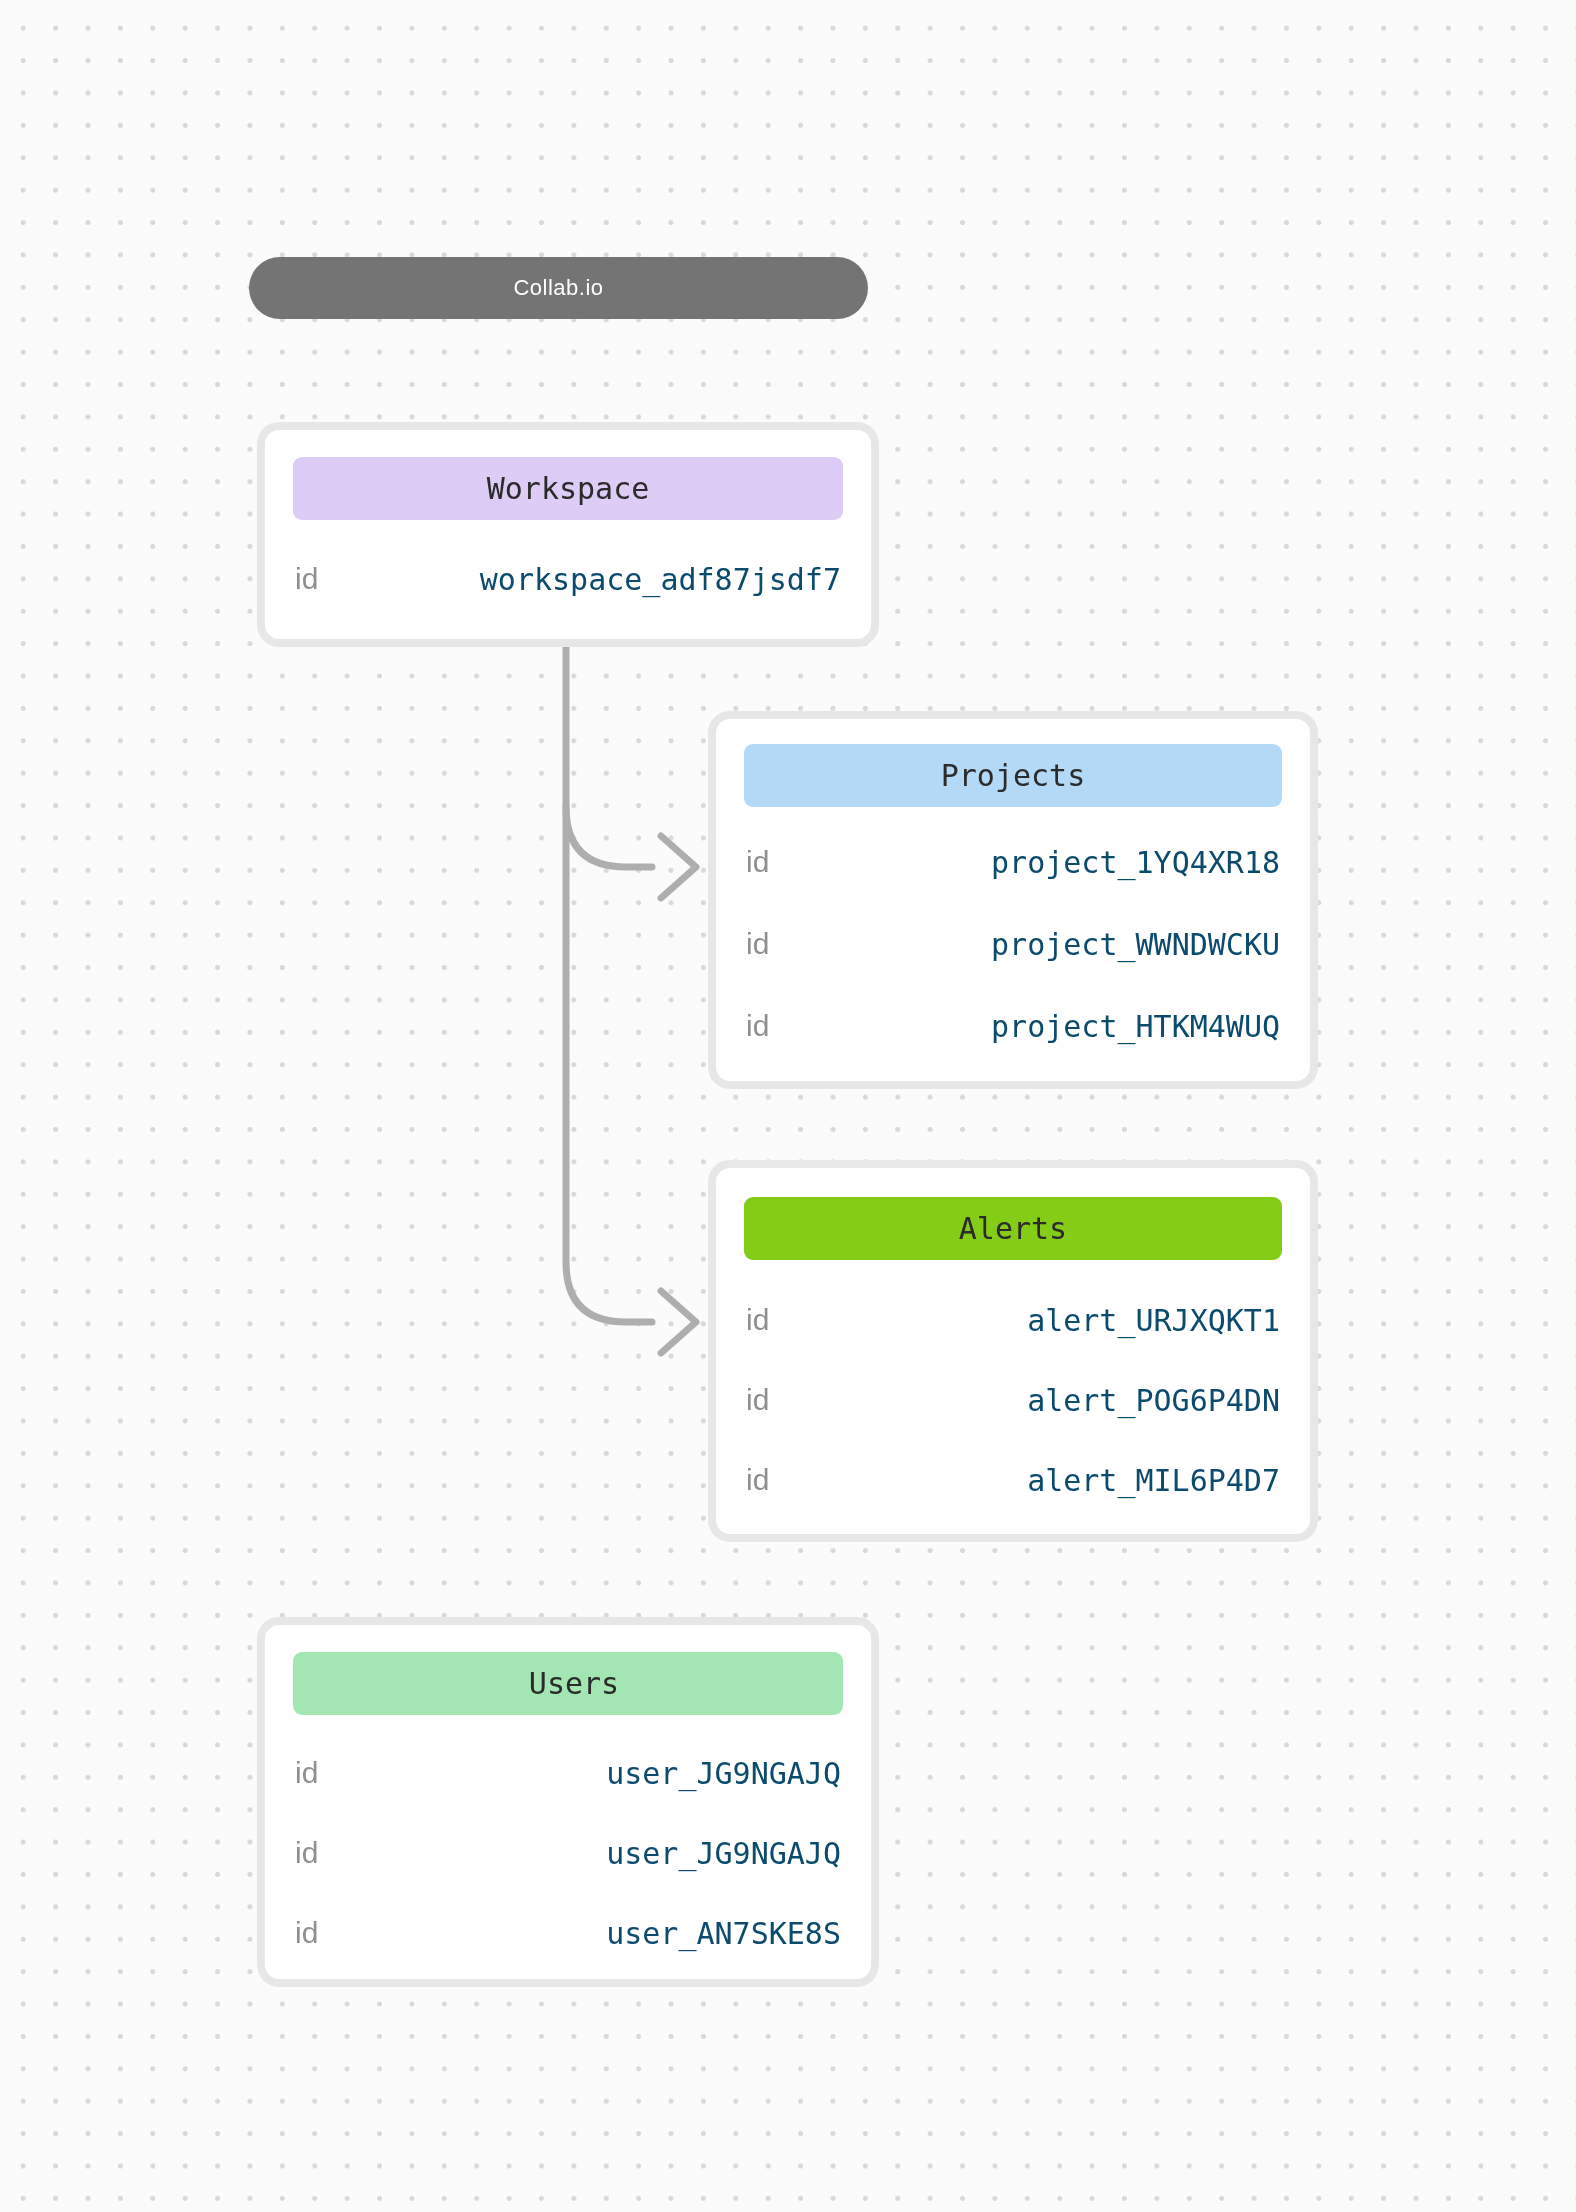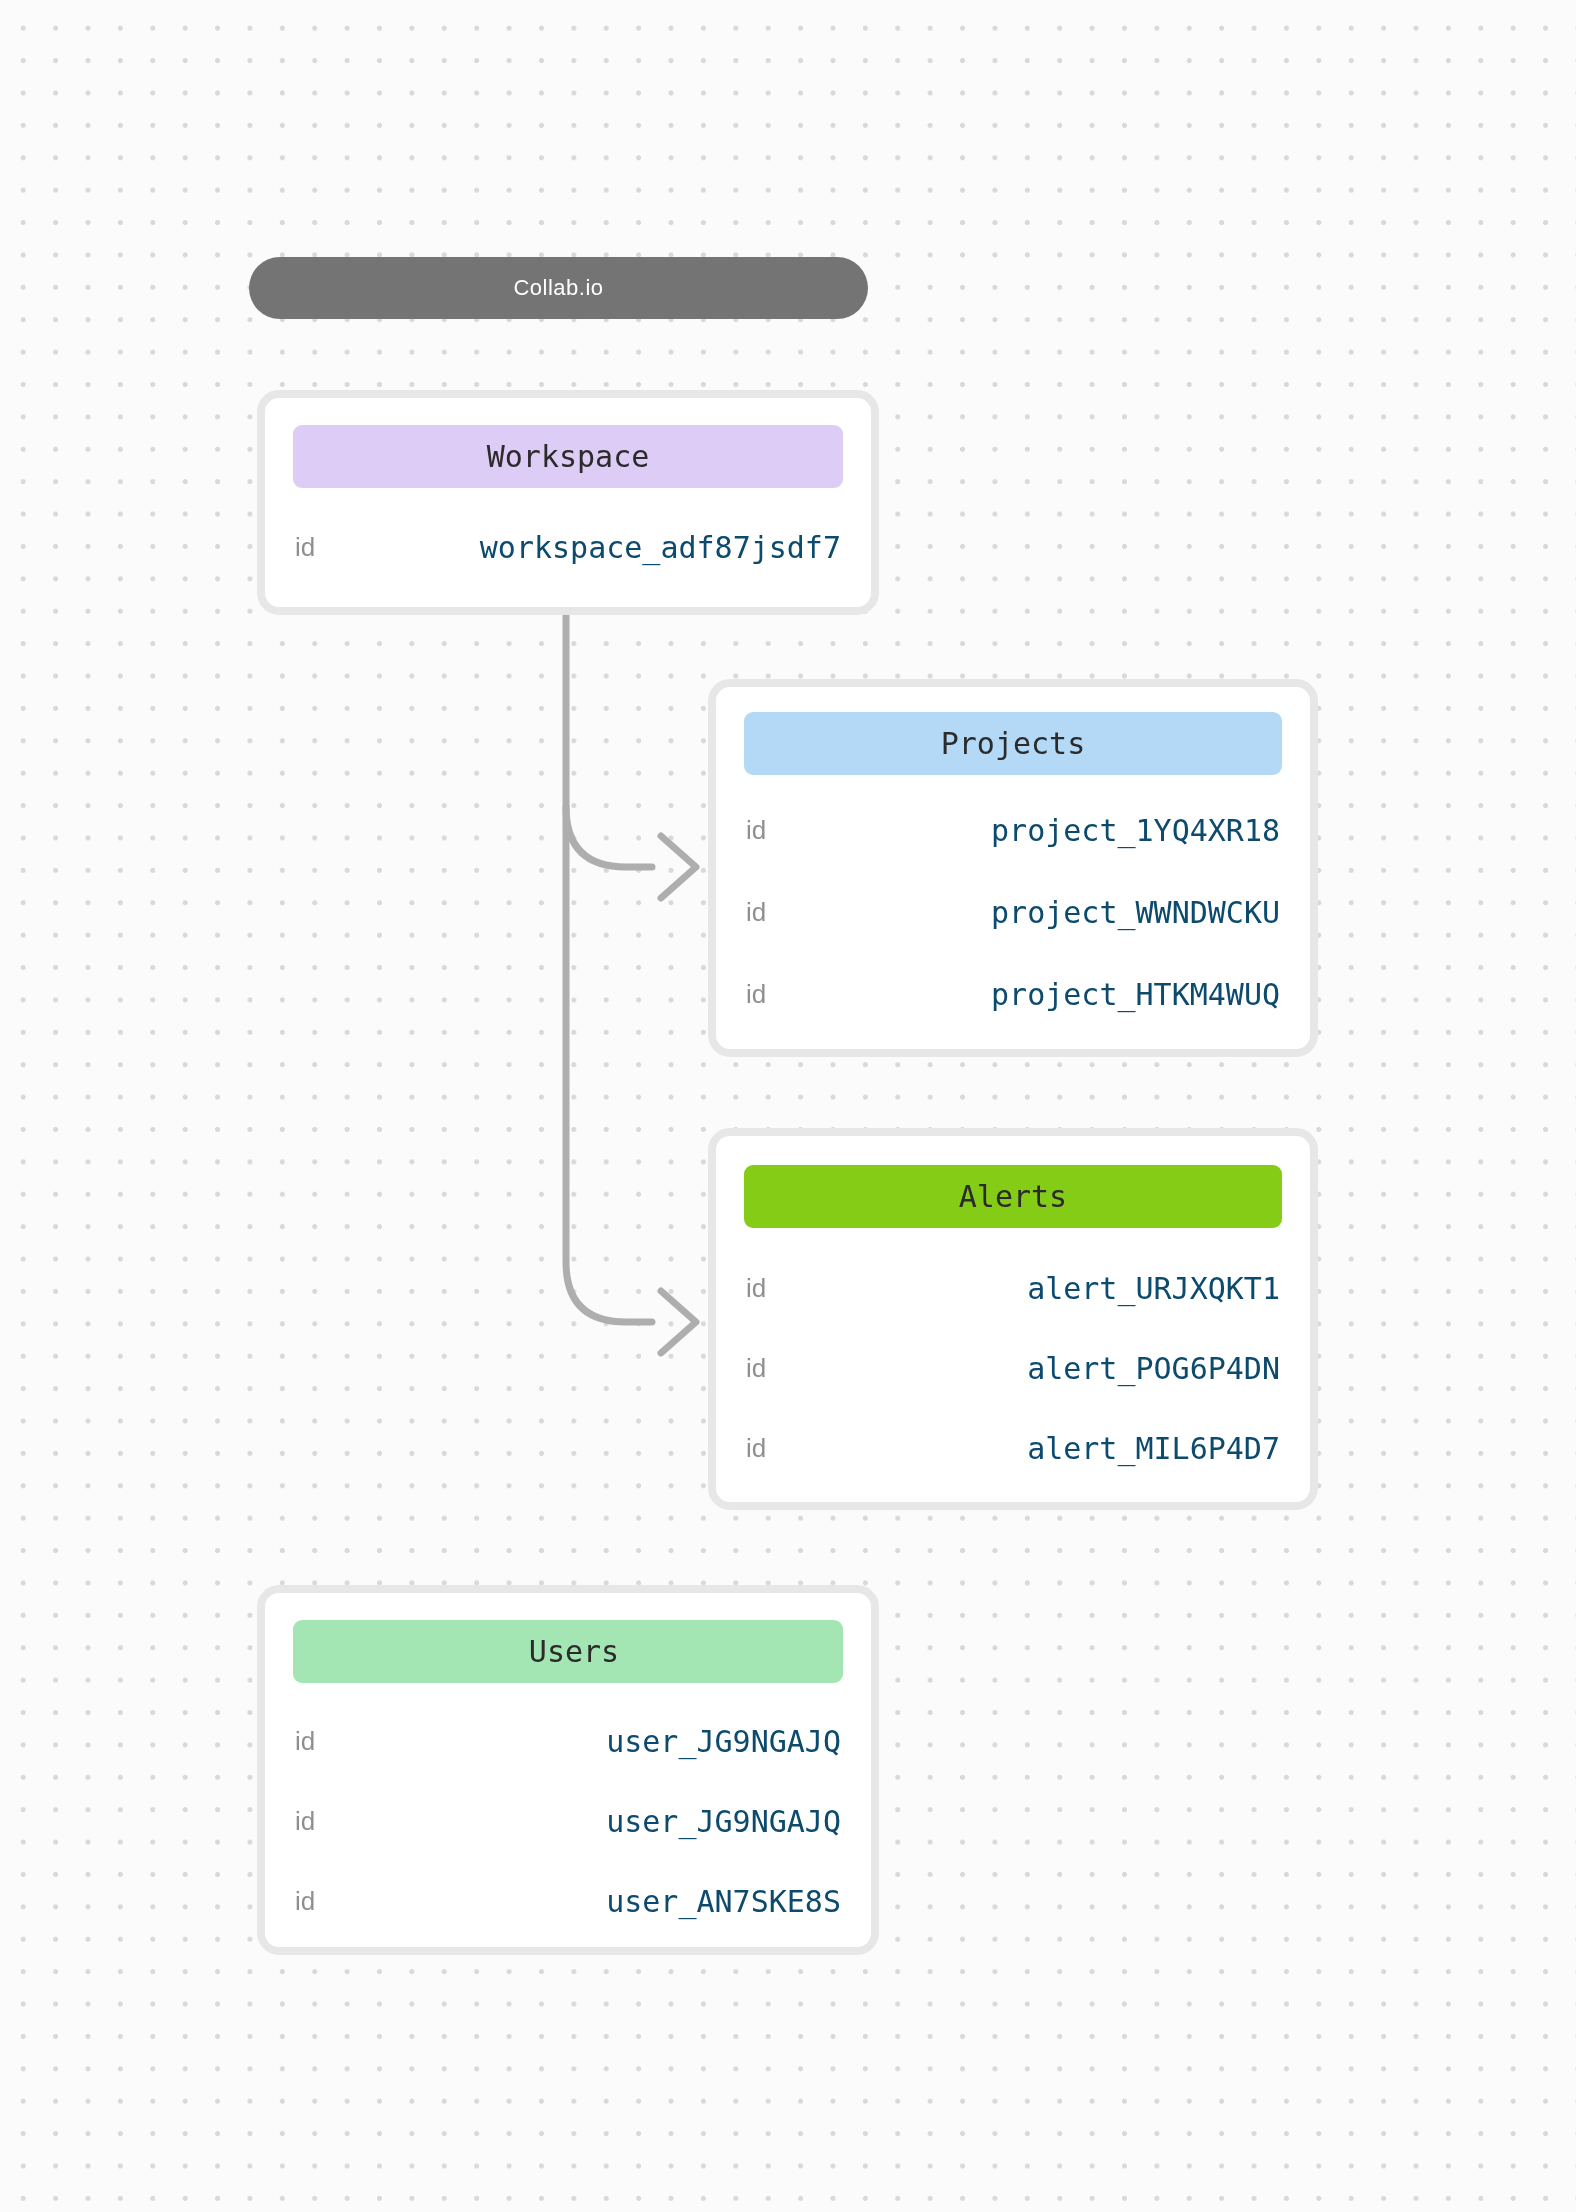--- a/index.html
+++ b/index.html
@@ -42,20 +42,21 @@
     color: #ffffff;
     font-size: 22px;
     letter-spacing: 0.5px;
   }
 
   .card {
     background: #ffffff;
     border: 8px solid #e7e7e7;
     border-radius: 22px;
     padding: 0 28px;
+    margin-top: 32px;
   }
   #card-workspace { left: 257px; top: 390px;  width: 622px; height: 225px; }
   #card-projects  { left: 708px; top: 679px;  width: 610px; height: 378px; }
   #card-alerts    { left: 708px; top: 1128px; width: 610px; height: 382px; }
   #card-users     { left: 257px; top: 1585px; width: 622px; height: 370px; }
 
   .card-header {
     height: 63px;
     border-radius: 9px;
     display: flex;
@@ -81,21 +82,21 @@
     align-items: center;
     justify-content: space-between;
   }
   #card-workspace .row { height: 118px; }
   #card-projects  .row { height: 82px;  }
   #card-alerts    .row { height: 80px;  }
   #card-users     .row { height: 80px;  }
 
   .row-label {
     font-family: "Liberation Sans", sans-serif;
-    font-size: 26px;
+    font-size: 30px;
     color: #8f8f8f;
   }
   .row-value {
     font-family: "DejaVu Sans Mono", monospace;
     font-size: 30px;
     color: #0c4a6e;
   }
 </style>
 </head>
 <body>

